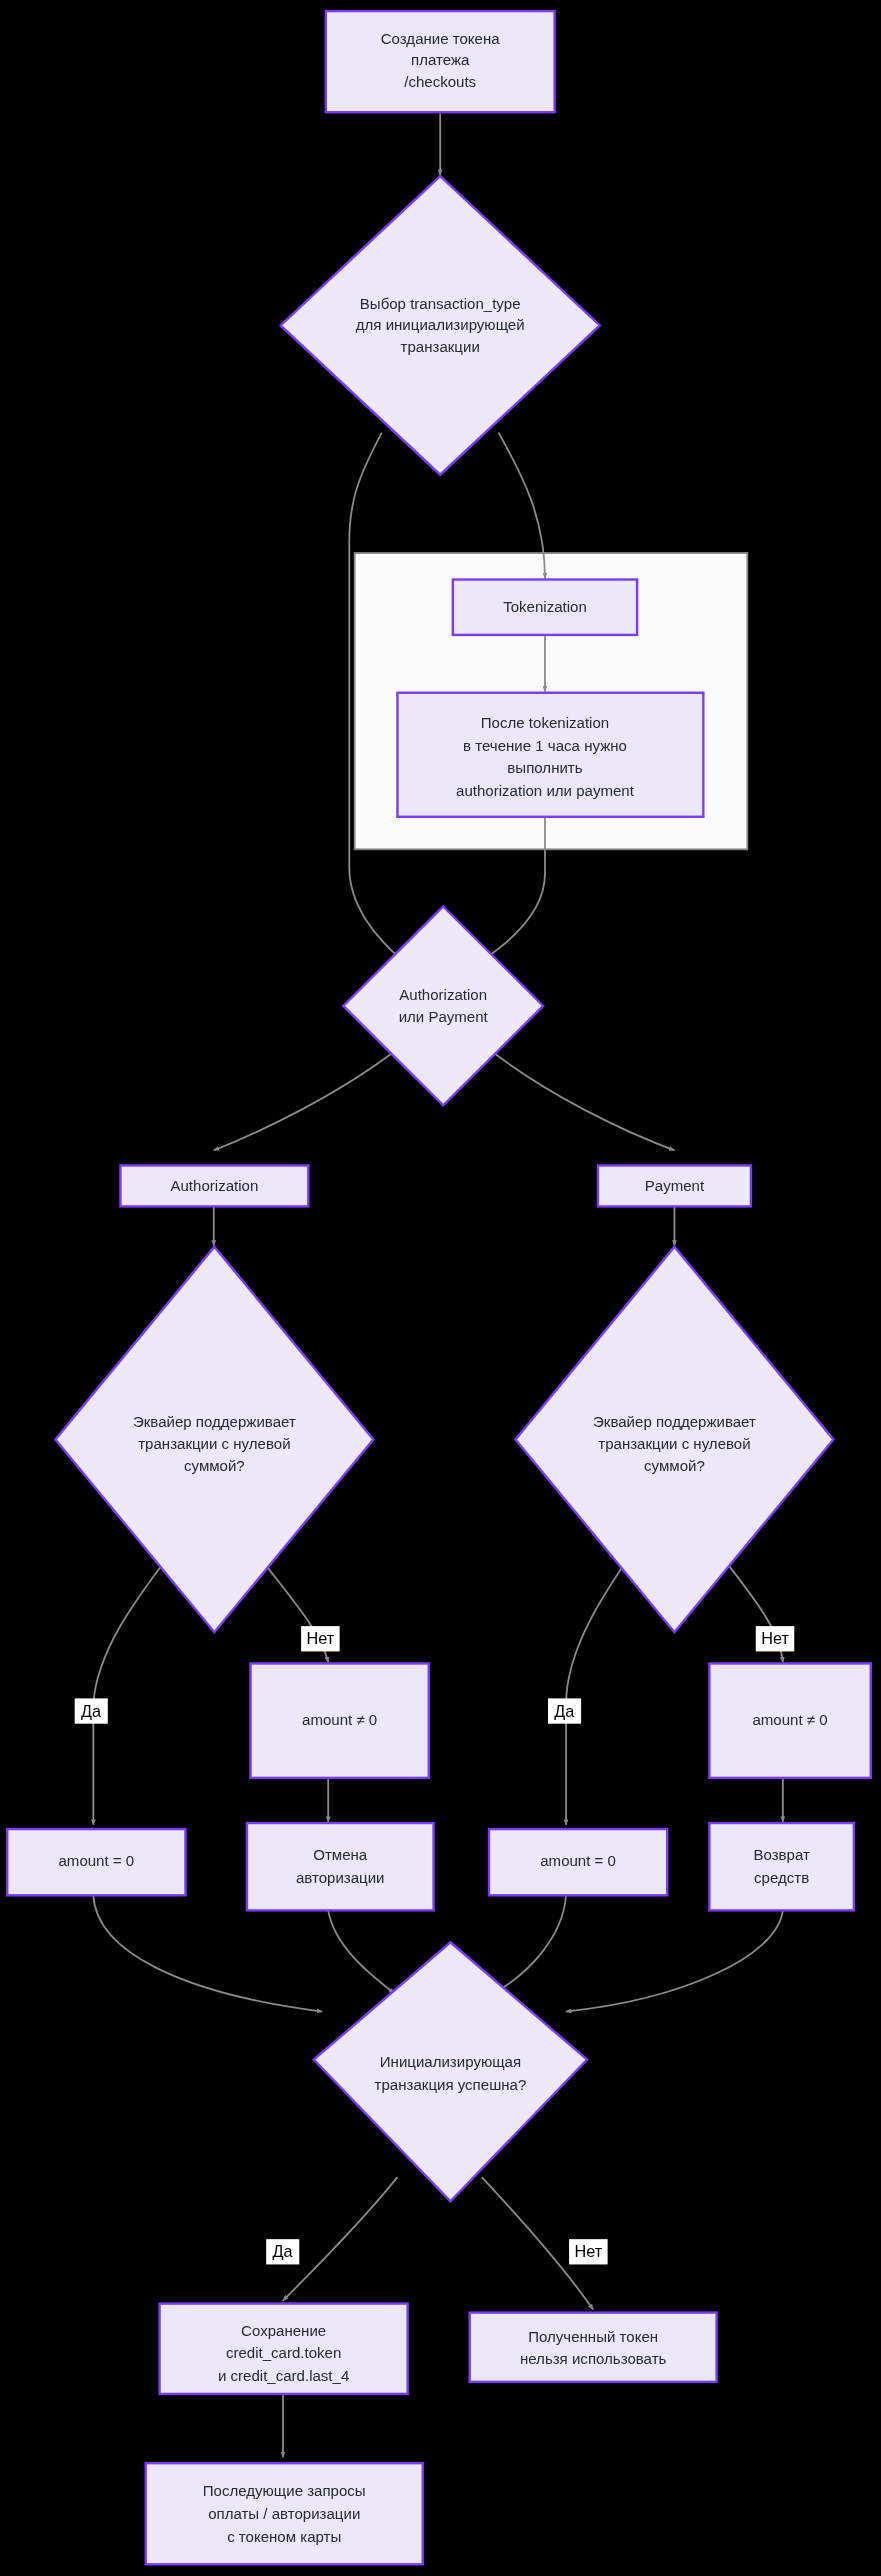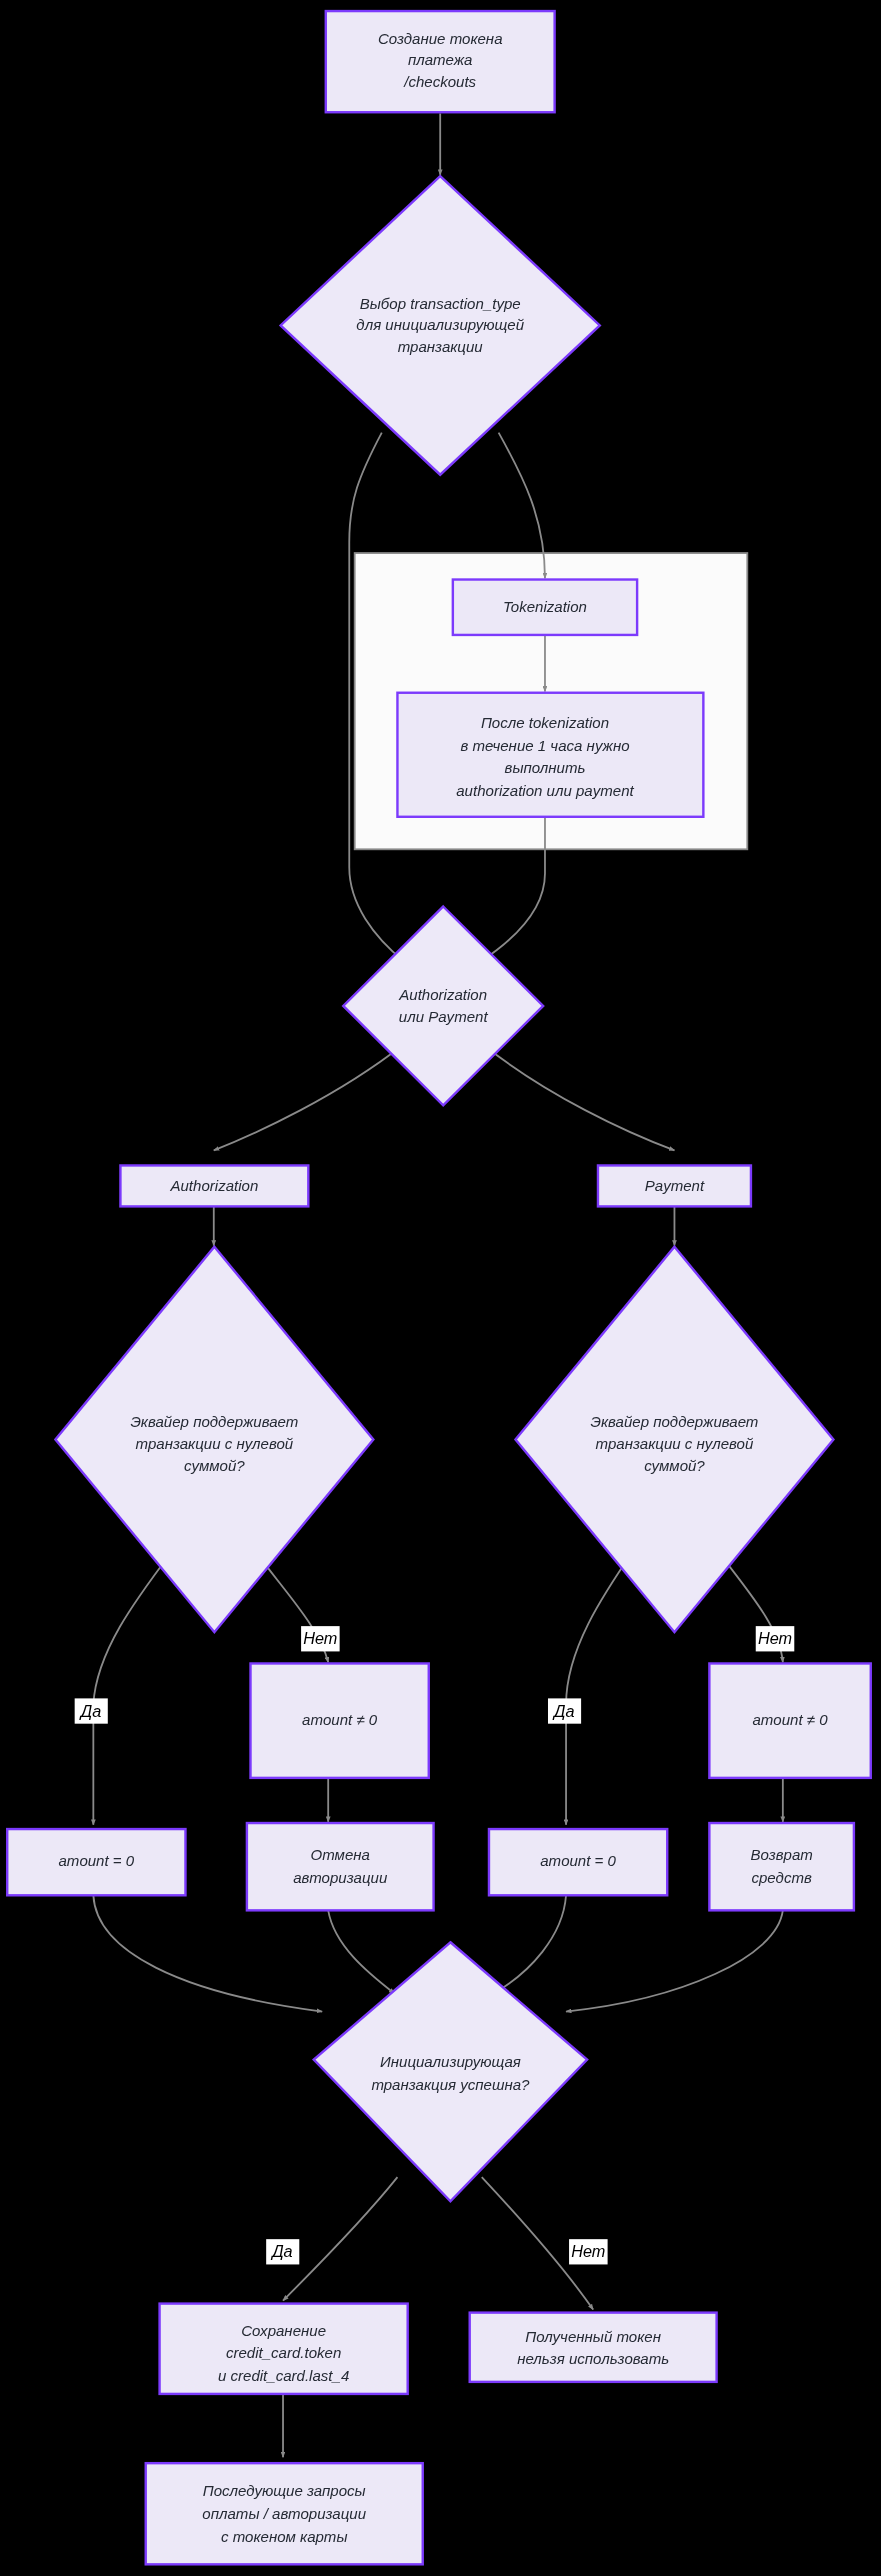--- a/index.html
+++ b/index.html
@@ -7,21 +7,20 @@
     padding: 0;
     background: #000000;
   }
   #canvas-wrap {
     position: relative;
     width: 881px;
     height: 2576px;
     background: #000000;
     overflow: hidden;
     font-family: "Liberation Sans", "DejaVu Sans", sans-serif;
-    font-style: italic;
   }
   svg#flow {
     position: absolute;
     top: 0; left: 0;
     width: 881px;
     height: 2576px;
     display: block;
   }
   .node-rect {
     fill: #ECE8F7;

